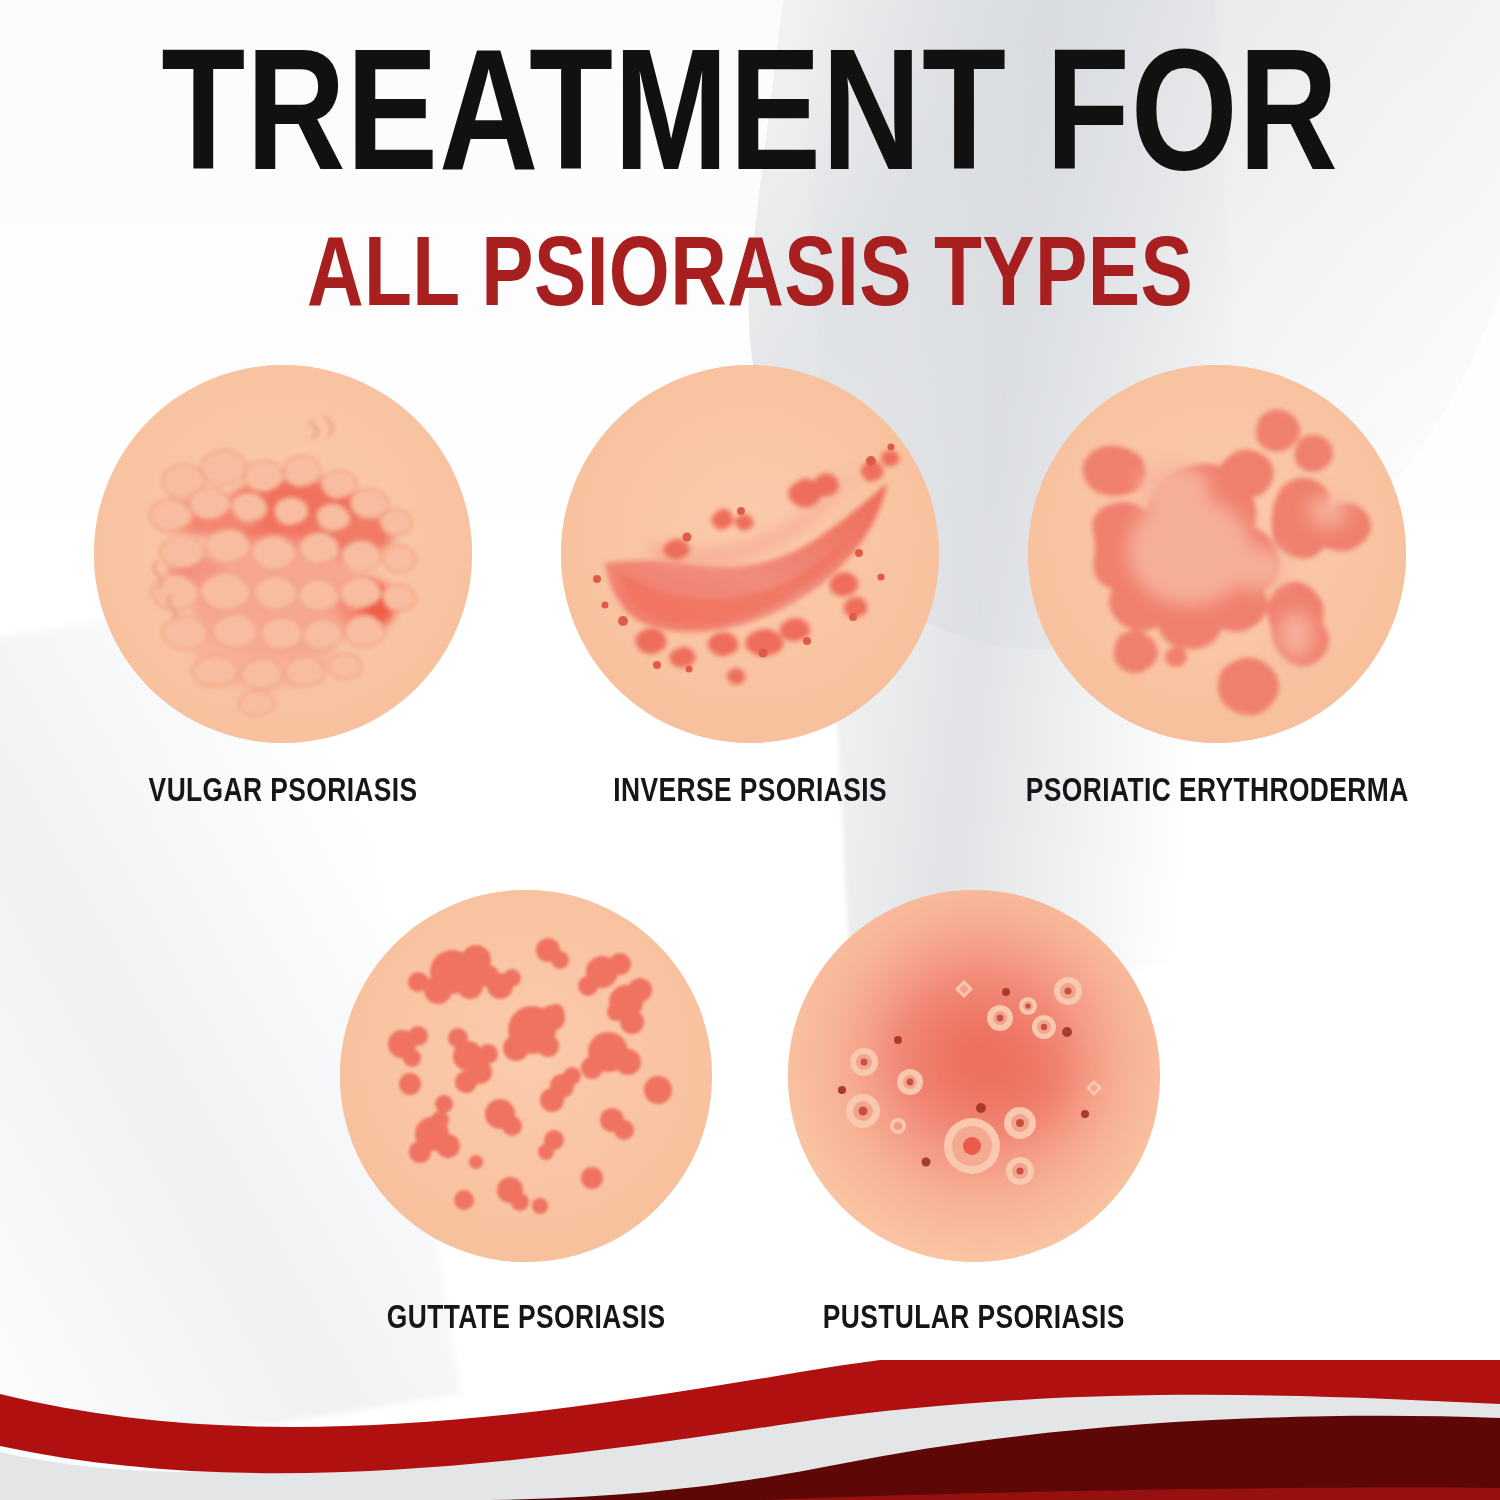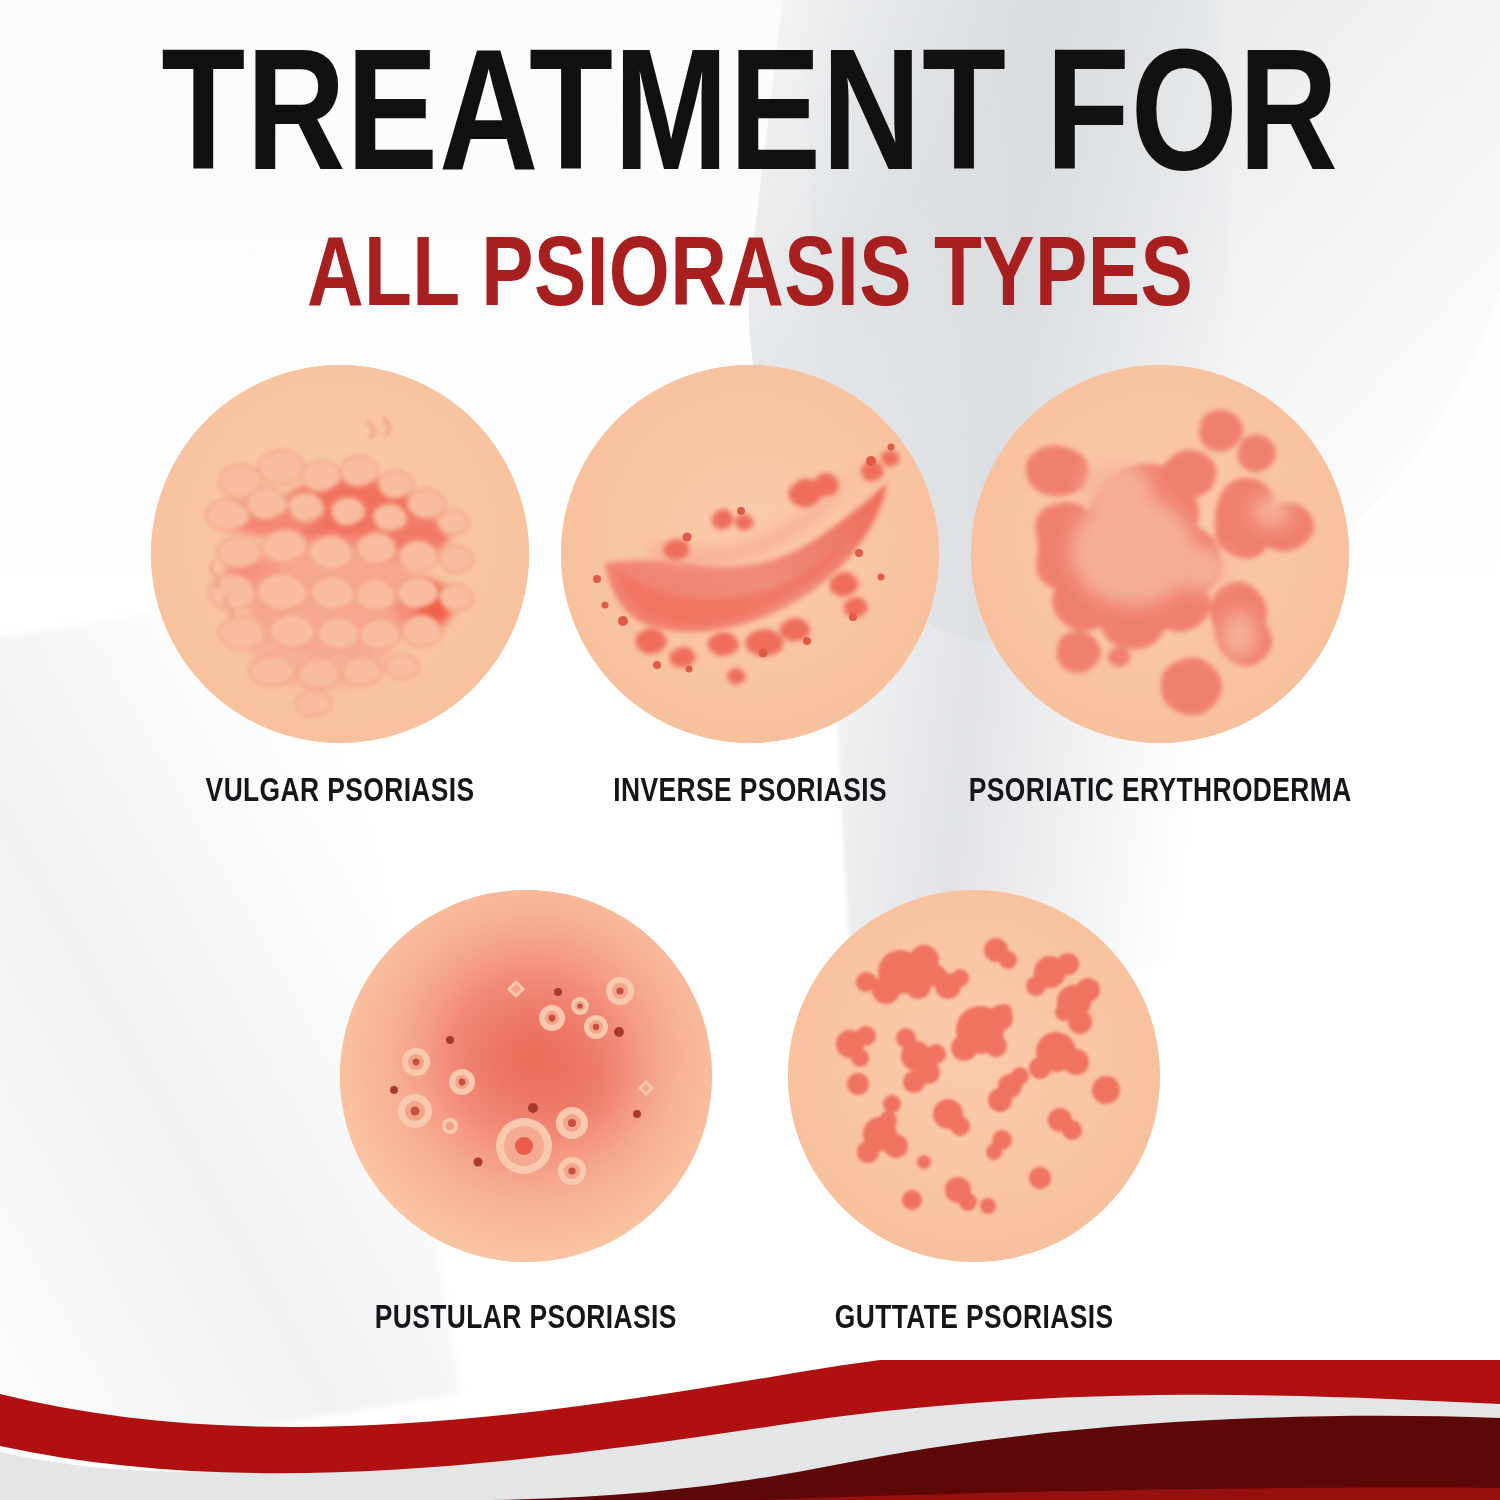--- a/index.html
+++ b/index.html
@@ -86,21 +86,21 @@
   }
 
   
   .row {
     position: absolute;
     width: 1500px;
     display: flex;
     justify-content: center;
     z-index: 4;
   }
-  .row-1 { top: 365px; gap: 32px; }
+  .row-1 { top: 365px; gap: 89px; }
   .row-2 { top: 890px; gap: 58px; }
 
   .cell {
     width: 378px;
     display: flex;
     flex-direction: column;
     align-items: center;
   }
   .row-2 .cell { width: 390px; }
 
@@ -349,20 +349,106 @@
       <div class="caption">PSORIATIC ERYTHRODERMA</div>
     </div>
   </div>
 
   <div class="row row-2">
 
     <div class="cell">
       <div class="disc">
         <svg width="372" height="372" viewBox="0 0 372 372" aria-hidden="true">
           <defs>
+            <radialGradient id="gu-bg" cx="50%" cy="45%" r="62%">
+              <stop offset="0%" stop-color="#fbcbac"></stop>
+              <stop offset="100%" stop-color="#f7bf9b"></stop>
+            </radialGradient>
+            <filter id="gu-soft" x="-25%" y="-25%" width="150%" height="150%">
+              <feGaussianBlur stdDeviation="1.8"></feGaussianBlur>
+            </filter>
+          </defs>
+          <rect width="372" height="372" fill="url(#gu-bg)"></rect>
+          <g fill="#ef7361" filter="url(#gu-soft)">
+
+            <circle cx="112" cy="82" r="22"></circle>
+              <circle cx="136" cy="70" r="15"></circle>
+            <circle cx="98" cy="100" r="14"></circle>
+              <circle cx="130" cy="96" r="13"></circle>
+            <circle cx="148" cy="86" r="11"></circle>
+            <circle cx="80" cy="92" r="9"></circle>
+
+            <circle cx="78" cy="92" r="10"></circle>
+            <circle cx="160" cy="96" r="13"></circle>
+              <circle cx="172" cy="88" r="9"></circle>
+            <circle cx="208" cy="60" r="12"></circle>
+              <circle cx="220" cy="70" r="9"></circle>
+
+            <circle cx="262" cy="82" r="16"></circle>
+              <circle cx="280" cy="74" r="11"></circle>
+            <circle cx="248" cy="96" r="10"></circle>
+            <circle cx="286" cy="112" r="17"></circle>
+              <circle cx="300" cy="100" r="12"></circle>
+            <circle cx="292" cy="132" r="12"></circle>
+              <circle cx="276" cy="122" r="9"></circle>
+
+            <circle cx="192" cy="140" r="24"></circle>
+              <circle cx="212" cy="128" r="13"></circle>
+            <circle cx="176" cy="158" r="13"></circle>
+              <circle cx="208" cy="156" r="11"></circle>
+            <circle cx="216" cy="122" r="8"></circle>
+
+            <circle cx="62" cy="154" r="14"></circle>
+              <circle cx="78" cy="146" r="10"></circle>
+            <circle cx="72" cy="168" r="9"></circle>
+
+            <circle cx="128" cy="166" r="15"></circle>
+              <circle cx="118" cy="148" r="10"></circle>
+            <circle cx="140" cy="182" r="12"></circle>
+              <circle cx="126" cy="192" r="11"></circle>
+            <circle cx="148" cy="164" r="10"></circle>
+
+            <circle cx="268" cy="162" r="20"></circle>
+              <circle cx="288" cy="172" r="13"></circle>
+            <circle cx="252" cy="178" r="11"></circle>
+
+            <circle cx="70" cy="194" r="11"></circle>
+            <circle cx="318" cy="200" r="14"></circle>
+            <circle cx="104" cy="214" r="9"></circle>
+            <circle cx="160" cy="224" r="15"></circle>
+              <circle cx="172" cy="236" r="10"></circle>
+            <circle cx="222" cy="196" r="12"></circle>
+              <circle cx="212" cy="210" r="12"></circle>
+            <circle cx="232" cy="186" r="9"></circle>
+            <circle cx="272" cy="230" r="12"></circle>
+              <circle cx="284" cy="240" r="10"></circle>
+
+            <circle cx="92" cy="244" r="17"></circle>
+              <circle cx="108" cy="256" r="12"></circle>
+            <circle cx="80" cy="262" r="11"></circle>
+              <circle cx="100" cy="230" r="9"></circle>
+
+            <circle cx="136" cy="272" r="7"></circle>
+            <circle cx="124" cy="310" r="10"></circle>
+            <circle cx="170" cy="300" r="13"></circle>
+              <circle cx="180" cy="312" r="9"></circle>
+            <circle cx="200" cy="316" r="8"></circle>
+            <circle cx="214" cy="250" r="10"></circle>
+              <circle cx="206" cy="262" r="8"></circle>
+            <circle cx="252" cy="288" r="11"></circle>
+          </g>
+        </svg>
+      </div>
+      <div class="caption">GUTTATE PSORIASIS</div>
+    </div>
+
+    <div class="cell">
+      <div class="disc">
+        <svg width="372" height="372" viewBox="0 0 372 372" aria-hidden="true">
+          <defs>
             <radialGradient id="pu-bg" cx="52%" cy="45%" r="58%">
               <stop offset="0%" stop-color="#ef7f6f"></stop>
               <stop offset="38%" stop-color="#f3917f"></stop>
               <stop offset="68%" stop-color="#f7b295"></stop>
               <stop offset="100%" stop-color="#fac8a6"></stop>
             </radialGradient>
             <radialGradient id="pu-hot" cx="50%" cy="50%" r="50%">
               <stop offset="0%" stop-color="#ec6a58" stop-opacity="0.85"></stop>
               <stop offset="100%" stop-color="#ec6a58" stop-opacity="0"></stop>
             </radialGradient>
@@ -446,106 +532,20 @@
             <circle cx="193" cy="218" r="5"></circle>
             <circle cx="138" cy="272" r="4.5"></circle>
             <circle cx="218" cy="102" r="4"></circle>
             <circle cx="279" cy="142" r="5"></circle>
             <circle cx="297" cy="224" r="4"></circle>
           </g>
         </svg>
       </div>
       <div class="caption">PUSTULAR PSORIASIS</div>
     </div>
-
-    <div class="cell">
-      <div class="disc">
-        <svg width="372" height="372" viewBox="0 0 372 372" aria-hidden="true">
-          <defs>
-            <radialGradient id="gu-bg" cx="50%" cy="45%" r="62%">
-              <stop offset="0%" stop-color="#fbcbac"></stop>
-              <stop offset="100%" stop-color="#f7bf9b"></stop>
-            </radialGradient>
-            <filter id="gu-soft" x="-25%" y="-25%" width="150%" height="150%">
-              <feGaussianBlur stdDeviation="1.8"></feGaussianBlur>
-            </filter>
-          </defs>
-          <rect width="372" height="372" fill="url(#gu-bg)"></rect>
-          <g fill="#ef7361" filter="url(#gu-soft)">
-
-            <circle cx="112" cy="82" r="22"></circle>
-              <circle cx="136" cy="70" r="15"></circle>
-            <circle cx="98" cy="100" r="14"></circle>
-              <circle cx="130" cy="96" r="13"></circle>
-            <circle cx="148" cy="86" r="11"></circle>
-            <circle cx="80" cy="92" r="9"></circle>
-
-            <circle cx="78" cy="92" r="10"></circle>
-            <circle cx="160" cy="96" r="13"></circle>
-              <circle cx="172" cy="88" r="9"></circle>
-            <circle cx="208" cy="60" r="12"></circle>
-              <circle cx="220" cy="70" r="9"></circle>
-
-            <circle cx="262" cy="82" r="16"></circle>
-              <circle cx="280" cy="74" r="11"></circle>
-            <circle cx="248" cy="96" r="10"></circle>
-            <circle cx="286" cy="112" r="17"></circle>
-              <circle cx="300" cy="100" r="12"></circle>
-            <circle cx="292" cy="132" r="12"></circle>
-              <circle cx="276" cy="122" r="9"></circle>
-
-            <circle cx="192" cy="140" r="24"></circle>
-              <circle cx="212" cy="128" r="13"></circle>
-            <circle cx="176" cy="158" r="13"></circle>
-              <circle cx="208" cy="156" r="11"></circle>
-            <circle cx="216" cy="122" r="8"></circle>
-
-            <circle cx="62" cy="154" r="14"></circle>
-              <circle cx="78" cy="146" r="10"></circle>
-            <circle cx="72" cy="168" r="9"></circle>
-
-            <circle cx="128" cy="166" r="15"></circle>
-              <circle cx="118" cy="148" r="10"></circle>
-            <circle cx="140" cy="182" r="12"></circle>
-              <circle cx="126" cy="192" r="11"></circle>
-            <circle cx="148" cy="164" r="10"></circle>
-
-            <circle cx="268" cy="162" r="20"></circle>
-              <circle cx="288" cy="172" r="13"></circle>
-            <circle cx="252" cy="178" r="11"></circle>
-
-            <circle cx="70" cy="194" r="11"></circle>
-            <circle cx="318" cy="200" r="14"></circle>
-            <circle cx="104" cy="214" r="9"></circle>
-            <circle cx="160" cy="224" r="15"></circle>
-              <circle cx="172" cy="236" r="10"></circle>
-            <circle cx="222" cy="196" r="12"></circle>
-              <circle cx="212" cy="210" r="12"></circle>
-            <circle cx="232" cy="186" r="9"></circle>
-            <circle cx="272" cy="230" r="12"></circle>
-              <circle cx="284" cy="240" r="10"></circle>
-
-            <circle cx="92" cy="244" r="17"></circle>
-              <circle cx="108" cy="256" r="12"></circle>
-            <circle cx="80" cy="262" r="11"></circle>
-              <circle cx="100" cy="230" r="9"></circle>
-
-            <circle cx="136" cy="272" r="7"></circle>
-            <circle cx="124" cy="310" r="10"></circle>
-            <circle cx="170" cy="300" r="13"></circle>
-              <circle cx="180" cy="312" r="9"></circle>
-            <circle cx="200" cy="316" r="8"></circle>
-            <circle cx="214" cy="250" r="10"></circle>
-              <circle cx="206" cy="262" r="8"></circle>
-            <circle cx="252" cy="288" r="11"></circle>
-          </g>
-        </svg>
-      </div>
-      <div class="caption">GUTTATE PSORIASIS</div>
-    </div>
   </div>
 
   <div class="wave-wrap">
     <svg width="1500" height="140" viewBox="0 0 1500 140" preserveAspectRatio="none" aria-hidden="true">
 
       <path d="M0 92 C 260 150, 520 66, 800 26 C 1060 -12, 1300 -6, 1500 4 L1500 140 L0 140 Z" fill="#e3e5e7"></path>
 
       <path d="M0 34 C 250 96, 520 60, 800 12 C 1070 -34, 1300 -16, 1500 -8
                L1500 44 C 1300 34, 1060 24, 800 62 C 520 104, 250 140, 0 86 Z" fill="#b01010"></path>
 

